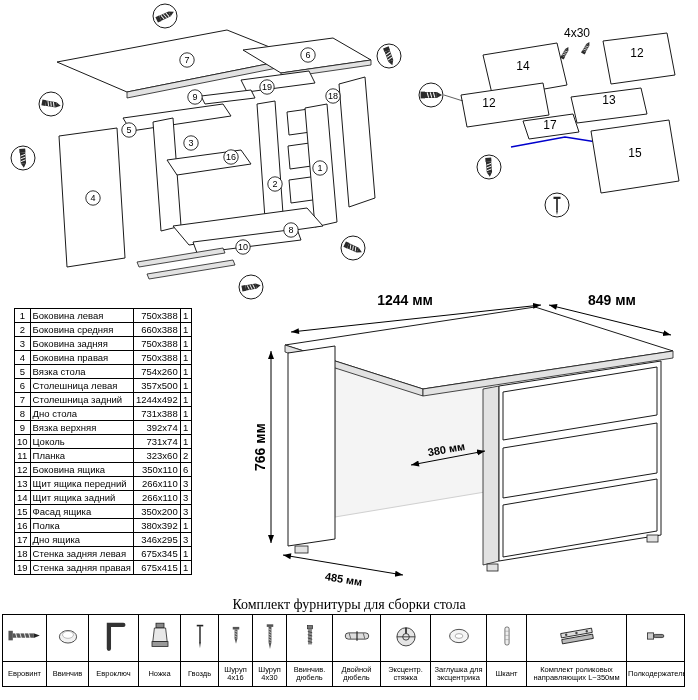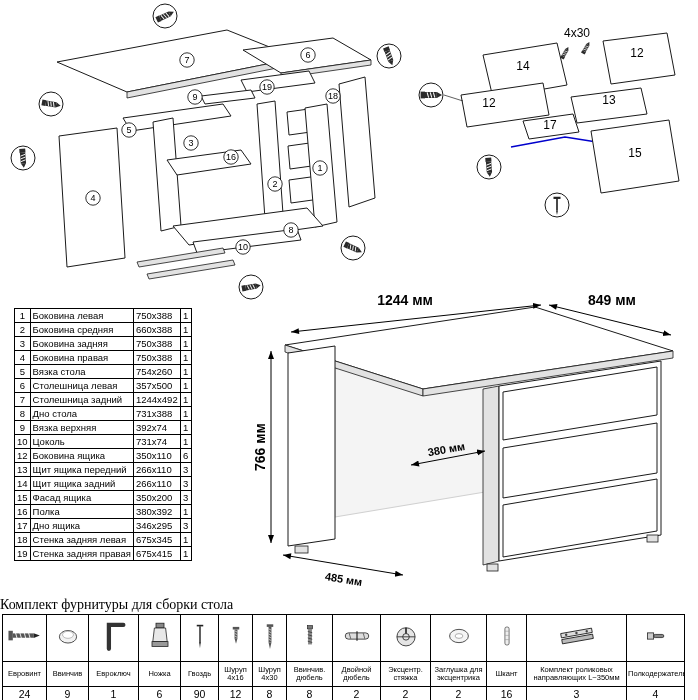--- a/index.html
+++ b/index.html
@@ -24,25 +24,25 @@
   .dim-line{stroke:#000;stroke-width:1;}
   .dim-big{font-size:14px;font-weight:bold;text-anchor:middle;fill:#000;}
   .dim-small{font-size:11px;font-weight:bold;text-anchor:middle;fill:#000;}
 
   
   .parts-table{position:absolute;left:14px;top:308px;border-collapse:collapse;
                font-size:9.5px;line-height:13px;}
   .parts-table td{border:1px solid #000;padding:0 2px;height:14px;white-space:nowrap;}
   .pt-num{width:13px;text-align:center;}
   .pt-name{width:97px;margin-left:32px;}
-  .pt-size{width:44px;text-align:left;}
+  .pt-size{width:44px;text-align:right;}
   .pt-qty{width:11px;text-align:center;}
 
   
-  .hw-title{position:absolute;top:597px;left:0;width:698px;
+  .hw-title{position:absolute;top:597px;left:0;width:698px;text-align:center;
             font-family:"Liberation Serif",serif;font-size:14px;}
   .hw-table{position:absolute;left:2px;top:614px;width:558px;border-collapse:collapse;
             table-layout:fixed;}
   .hw-table td{border:1px solid #000;text-align:center;vertical-align:middle;overflow:hidden;}
   .hw-icon-cell{height:42px;}
   .hw-name-cell{height:25px;font-size:7.5px;line-height:1.08;padding:1px;}
   .hw-qty-cell{height:14px;font-size:10.5px;}
 </style>
 </head>
 <body>
@@ -384,20 +384,26 @@
           <td class="pt-num">9</td>
           <td class="pt-name">Вязка верхняя</td>
           <td class="pt-size">392x74</td>
           <td class="pt-qty">1</td>
         </tr>
         <tr>
           <td class="pt-num">10</td>
           <td class="pt-name">Цоколь</td>
           <td class="pt-size">731x74</td>
           <td class="pt-qty">1</td>
+        </tr>
+        <tr>
+          <td class="pt-num">11</td>
+          <td class="pt-name">Планка</td>
+          <td class="pt-size">323x60</td>
+          <td class="pt-qty">2</td>
         </tr>
         <tr>
           <td class="pt-num">12</td>
           <td class="pt-name">Боковина ящика</td>
           <td class="pt-size">350x110</td>
           <td class="pt-qty">6</td>
         </tr>
         <tr>
           <td class="pt-num">13</td>
           <td class="pt-name">Щит ящика передний</td>
@@ -614,32 +620,16 @@
           <td class="hw-name-cell">Шуруп 4х16</td>
           <td class="hw-name-cell">Шуруп 4х30</td>
           <td class="hw-name-cell">Ввинчив. дюбель</td>
           <td class="hw-name-cell">Двойной дюбель</td>
           <td class="hw-name-cell">Эксцентр. стяжка</td>
           <td class="hw-name-cell">Заглушка для эксцентрика</td>
           <td class="hw-name-cell">Шкант</td>
           <td class="hw-name-cell">Комплект роликовых направляющих L~350мм</td>
           <td class="hw-name-cell">Полкодержатель</td>
         </tr>
-      <tr>
-          <td class="hw-qty-cell">24</td>
-          <td class="hw-qty-cell">9</td>
-          <td class="hw-qty-cell">1</td>
-          <td class="hw-qty-cell">6</td>
-          <td class="hw-qty-cell">90</td>
-          <td class="hw-qty-cell">12</td>
-          <td class="hw-qty-cell">8</td>
-          <td class="hw-qty-cell">8</td>
-          <td class="hw-qty-cell">2</td>
-          <td class="hw-qty-cell">2</td>
-          <td class="hw-qty-cell">2</td>
-          <td class="hw-qty-cell">16</td>
-          <td class="hw-qty-cell">3</td>
-          <td class="hw-qty-cell">4</td>
-        </tr>
     </tbody>
   </table>
 
 </div>
 
 </body></html>

